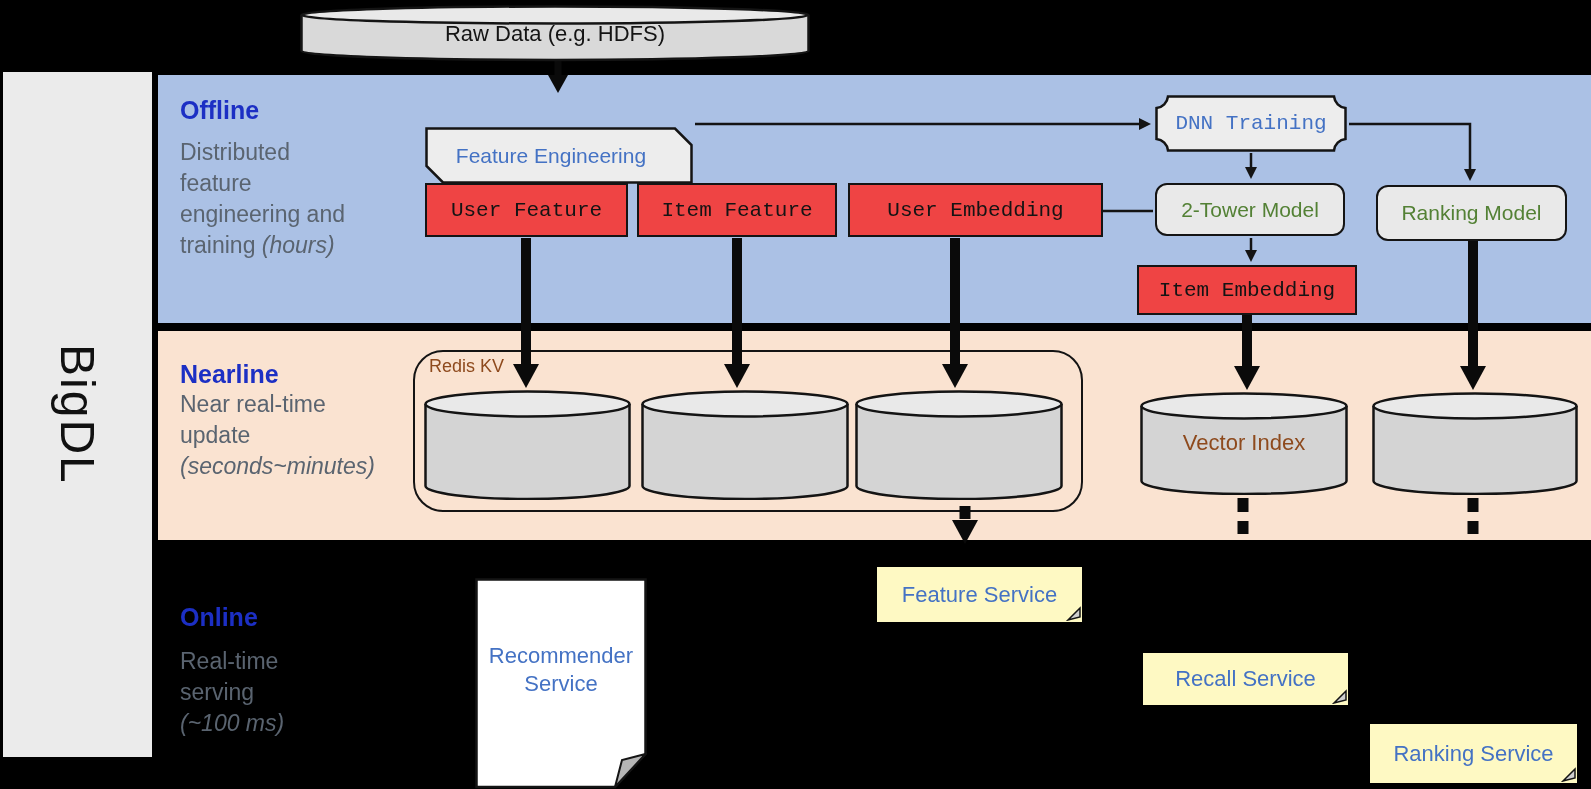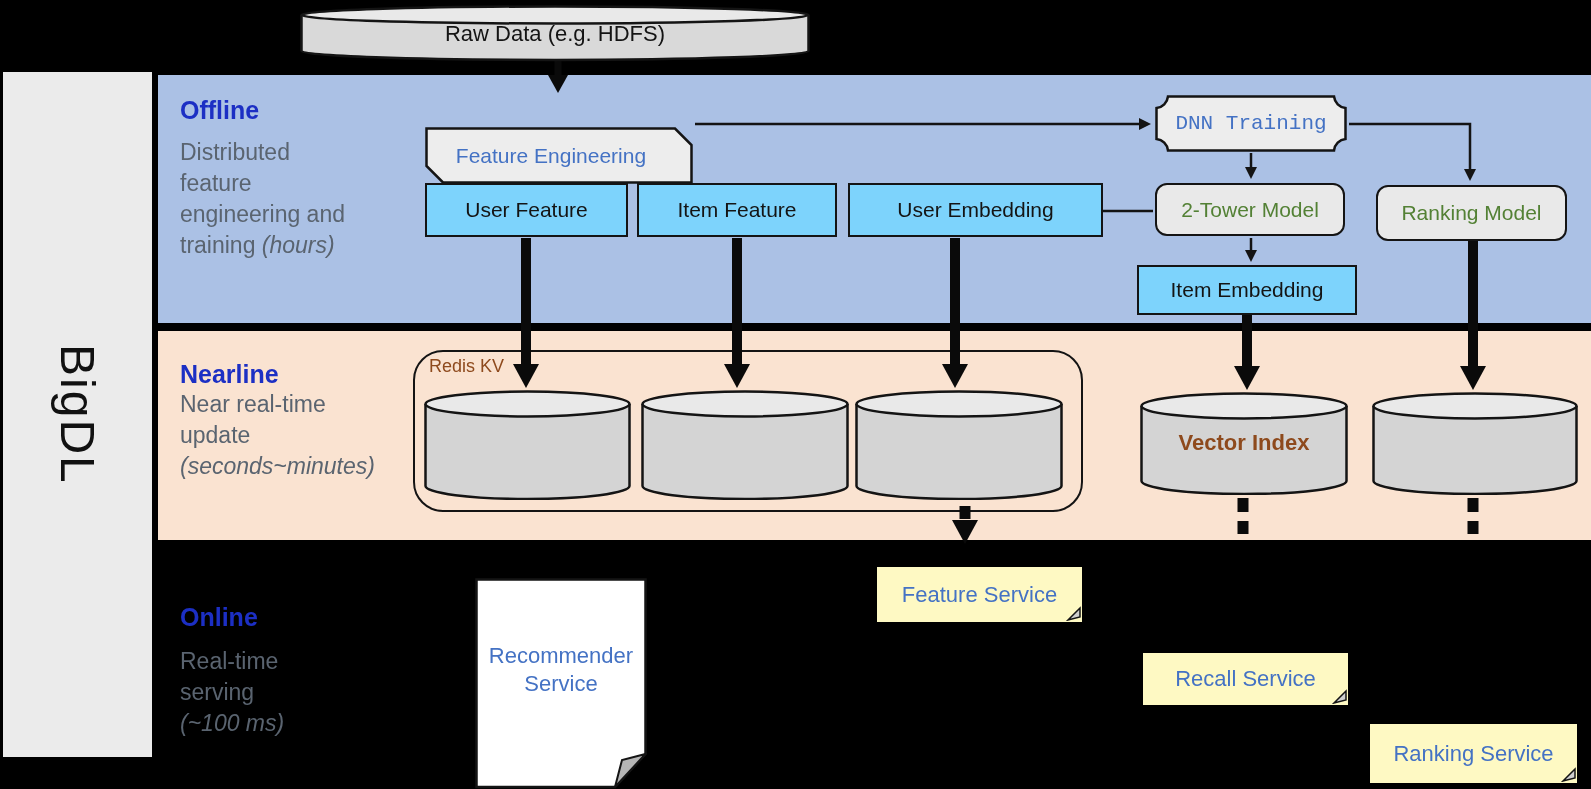--- a/index.html
+++ b/index.html
@@ -9,32 +9,32 @@
   .band{position:absolute;left:158px;width:1433px;}
   .band-offline{top:75px;height:248px;background:#abc1e5;}
   .band-nearline{top:331px;height:209px;background:#fae3d1;}
   .sidebar{left:3px;top:72px;width:149px;height:685px;background:#ebebeb;
            display:flex;align-items:center;justify-content:center;}
   .brand{writing-mode:vertical-rl;text-orientation:mixed;font-size:48px;color:#111;
          letter-spacing:2px;}
   .sec-title{font-size:25px;font-weight:bold;color:#1c2fc4;}
   .sec-desc{font-size:23px;color:#5a6470;line-height:31px;}
   .sec-desc .it{font-style:italic;}
-  .gray-box{background:#7dd3fc;border:2.5px solid #141414;display:flex;align-items:center;
-            justify-content:center;font-size:21px;color:#141414;box-sizing:border-box;}
+  .gray-box{background:#ef4444;border:2.5px solid #141414;display:flex;align-items:center;
+            justify-content:center;font-size:21px;color:#141414;box-sizing:border-box;font-family:Liberation Mono, monospace;}
   .round-box{background:#e9e9e9;border:2.5px solid #141414;border-radius:12px;display:flex;
              align-items:center;justify-content:center;font-size:21px;color:#538135;box-sizing:border-box;}
   .shape-label{position:absolute;left:0;top:0;width:100%;height:100%;display:flex;
                align-items:center;justify-content:center;font-size:21px;}
   .blue-text{color:#4472c4;}
   .white-box{background:#fef9c3;display:flex;align-items:center;justify-content:center;
              font-size:22px;color:#4472c4;}
   .redis-frame{border:2.5px solid #141414;border-radius:30px;box-sizing:border-box;}
   .redis-label{position:absolute;left:14px;top:4px;font-size:18px;color:#8e4a1d;}
-  .cyl-label{position:absolute;left:0;top:38px;width:100%;text-align:center;font-size:22px;color:#8e4a1d;font-weight:bold;}
+  .cyl-label{position:absolute;left:0;top:38px;width:100%;text-align:center;font-size:22px;color:#8e4a1d;}
   .doc-label{position:absolute;left:0;top:64px;width:100%;text-align:center;font-size:22px;
              line-height:28px;color:#4472c4;}
   .src-label{position:absolute;left:0;top:0;width:100%;height:100%;display:flex;align-items:center;
              justify-content:center;font-size:22px;color:#141414;}
   svg{display:block;}
   .fold{position:absolute;right:1px;bottom:1px;}
 </style>
 </head>
 <body>
 

